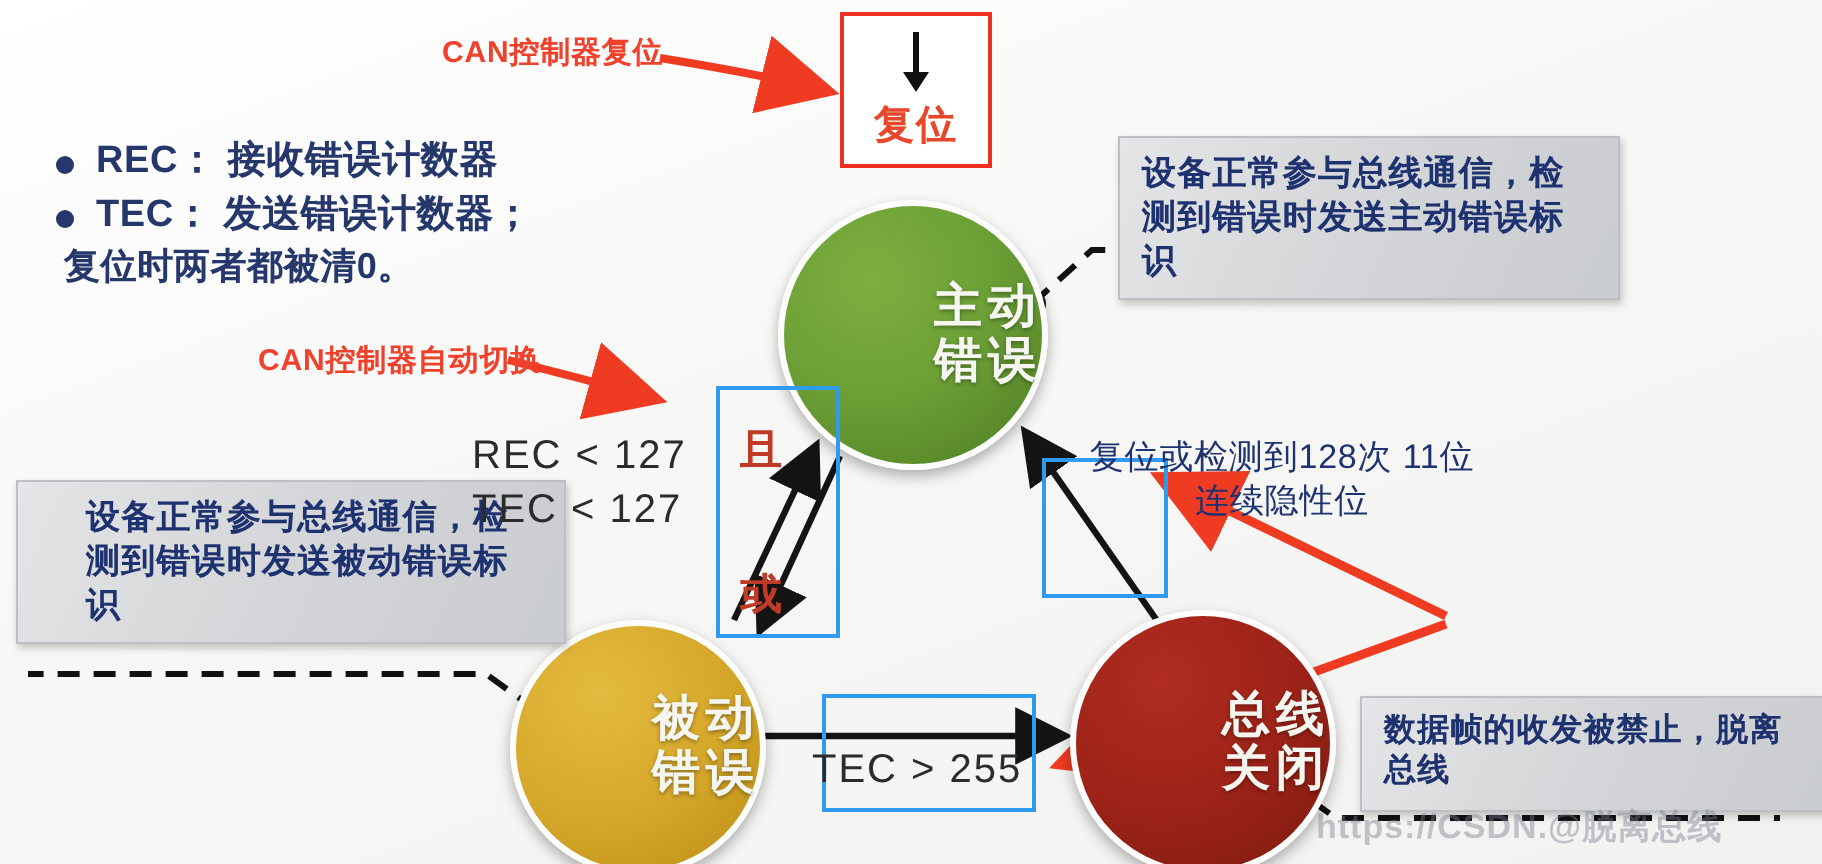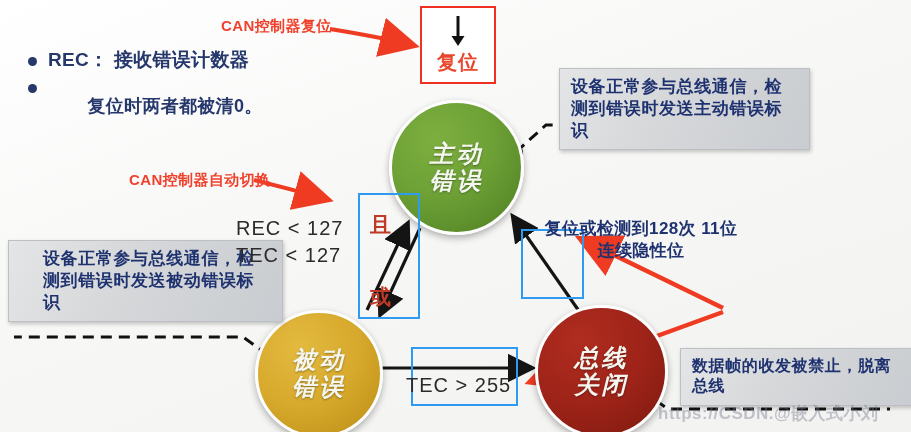--- a/index.html
+++ b/index.html
@@ -6,43 +6,43 @@
   body{
     width:911px;height:432px;
     background:#fbfbfa;
     font-family:"Liberation Sans","DejaVu Sans",sans-serif;
     overflow:hidden;position:relative;
   }
   #stage{position:absolute;inset:0;
     background:linear-gradient(160deg,#ffffff 0%,#f7f7f6 45%,#f2f2f1 100%);}
 
   
-  .bullets{position:absolute;left:28px;top:48px;width:290px;text-align:center;}
+  .bullets{position:absolute;left:28px;top:69px;width:290px;}
   .brow{display:flex;align-items:flex-start;margin-bottom:2px;}
   .bdot{width:9px;height:9px;border-radius:50%;background:#25376b;
         margin:9px 11px 0 0;flex:0 0 auto;}
   .btext{font-size:19px;font-weight:bold;color:#25376b;
          line-height:1.30;letter-spacing:.3px;white-space:pre;}
   .bcont{margin-left:4px;font-size:18px;font-weight:bold;color:#25376b;
          line-height:1.30;letter-spacing:.3px;}
 
   
   .resetbox{position:absolute;left:420px;top:6px;width:72px;height:74px;
     border:2.5px solid #f03020;background:#ffffff;
     display:flex;flex-direction:column;align-items:center;justify-content:flex-start;}
   .resetbox .arw{margin-top:6px;}
   .resetlbl{font-size:20px;font-weight:bold;color:#e8472c;margin-top:1px;
             letter-spacing:1px;}
 
   
   .node{position:absolute;border-radius:50%;
-    display:flex;flex-direction:column;align-items:center;justify-content:center;
+    display:flex;flex-direction:column;align-items:flex-end;justify-content:center;
     color:#f4f6ef;font-weight:bold;font-size:24px;line-height:1.12;
     letter-spacing:3px;text-shadow:0 1px 2px rgba(0,0,0,.35);
-    box-shadow:0 3px 7px rgba(0,0,0,.30);font-style:italic;}
+    box-shadow:0 3px 7px rgba(0,0,0,.30);}
   .node.active{left:389px;top:100px;width:129px;height:129px;
     background:radial-gradient(circle at 34% 28%,#7dae3f 0%,#6da136 45%,#4e7d22 100%);
     border:3px solid #fdfdfd;}
   .node.passive{left:255px;top:310px;width:122px;height:122px;
     background:radial-gradient(circle at 34% 28%,#e3ba3f 0%,#d7a92c 48%,#bb8d14 100%);
     border:3px solid #fdfdfd;}
   .node.busoff{left:535px;top:305px;width:127px;height:127px;
     background:radial-gradient(circle at 34% 26%,#b02c20 0%,#9e2318 50%,#7d1a10 100%);
     border:3px solid #fdfdfd;}
 
@@ -75,21 +75,21 @@
   .cond{position:absolute;color:#2b2b2b;font-size:20px;letter-spacing:1px;
         line-height:1.33;white-space:pre;}
   .cond.c1{left:236px;top:215px;}
   .cond.c2{left:420px;top:253px;}
   .cond.c3{left:406px;top:372px;text-align:center;}
   .logic{position:absolute;color:#c03a28;font-weight:bold;font-size:21px;}
   .logic.l1{left:370px;top:211px;}
   .logic.l2{left:370px;top:283px;}
 
   .bigcond{position:absolute;left:537px;top:218px;width:208px;
-    text-align:center;color:#1f3270;font-weight:bold;font-size:17px;
+    text-align:center;color:#1f3270;font-weight:normal;font-size:17px;
     line-height:1.30;letter-spacing:.4px;}
 
   
   .wm{position:absolute;left:658px;top:402px;font-size:17px;font-weight:bold;
       color:rgba(120,125,140,.42);letter-spacing:.5px;white-space:nowrap;}
 
   svg.layer{position:absolute;inset:0;width:911px;height:432px;
             pointer-events:none;}
 </style>
 </head>
@@ -130,20 +130,21 @@
     <path d="M579,311 L514,218" stroke="#141414" stroke-width="3.2" fill="none" marker-end="url(#blk)"></path>
   </svg>
 
   <div class="bullets">
     <div class="brow">
       <div class="bdot"></div>
       <div class="btext">REC： 接收错误计数器</div>
     </div>
     <div class="brow">
       <div class="bdot"></div>
+      <div class="btext">TEC： 发送错误计数器；</div>
     </div>
     <div class="bcont">复位时两者都被清0。</div>
   </div>
 
   <div class="resetbox">
     <svg class="arw" width="20" height="34">
       <path d="M10,2 L10,24" stroke="#111" stroke-width="3"></path>
       <path d="M3.5,22 L10,32 L16.5,22 z" fill="#111"></path>
     </svg>
     <div class="resetlbl">复位</div>
@@ -174,14 +175,14 @@
   <div class="bluebox bb3"></div>
 
   <div class="cond c1">REC &lt; 127
 TEC &lt; 127</div>
   <div class="logic l1">且</div>
   <div class="logic l2">或</div>
   <div class="cond c3">TEC &gt; 255</div>
   <div class="bigcond">复位或检测到128次
 11位连续隐性位</div>
 
-  <div class="wm">https://CSDN.@嵌入式小刘</div>
+  <div class="wm">https://CSDN.@脱离总线</div>
 </div>
 
 </body></html>

